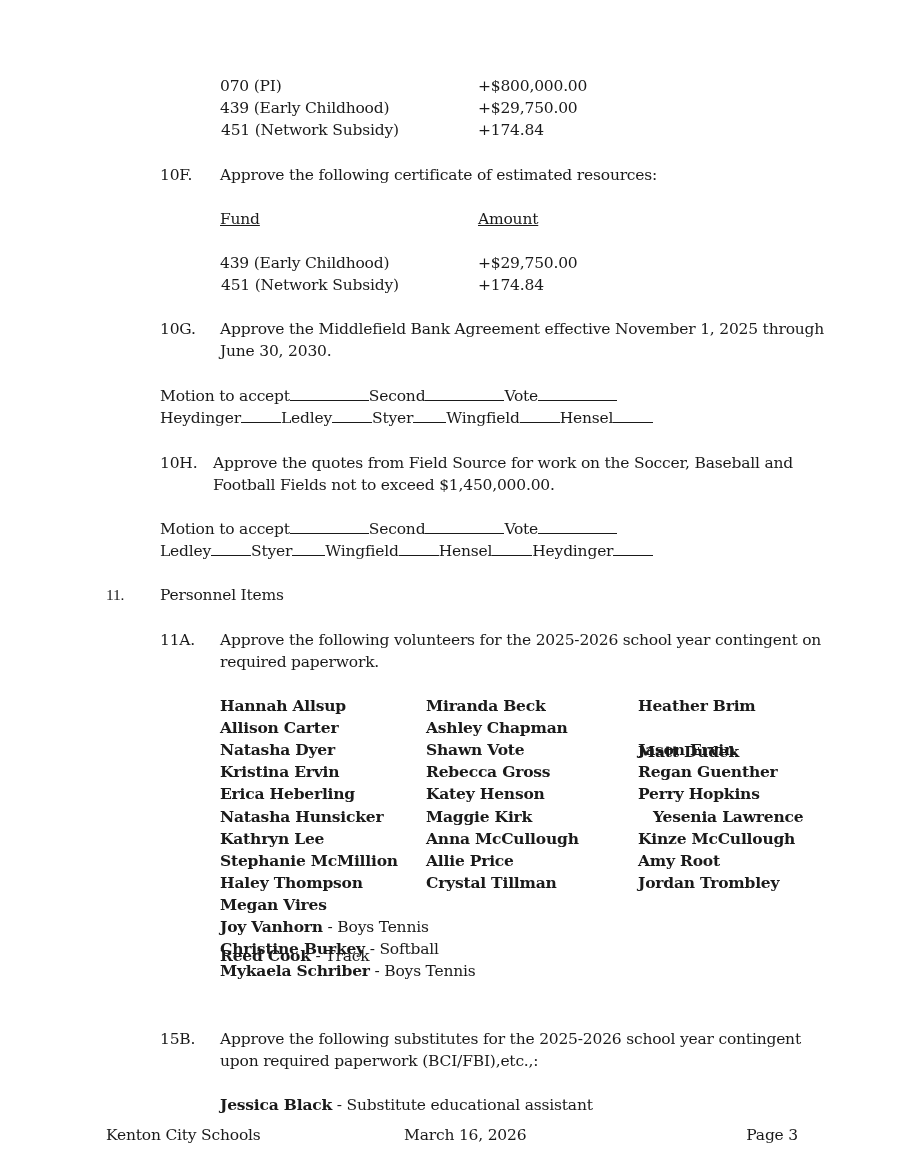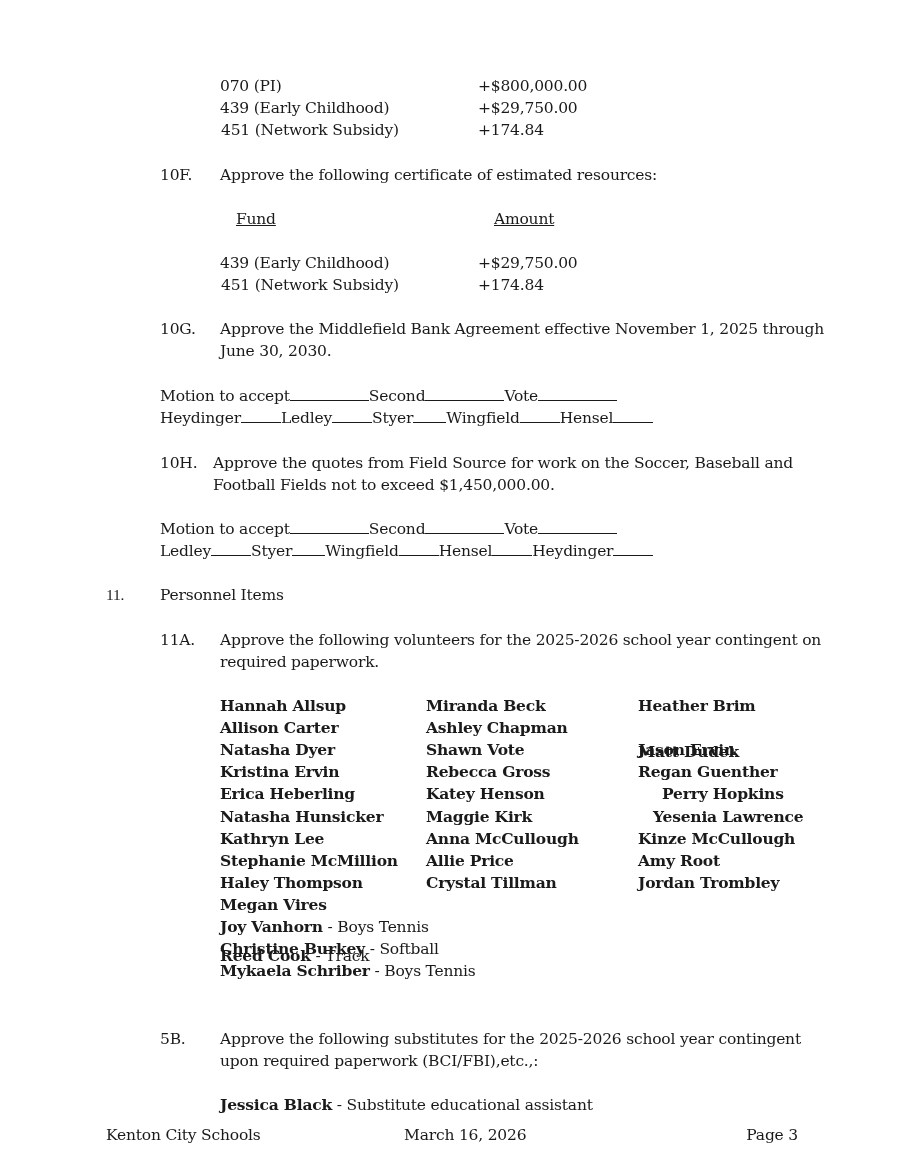--- a/index.html
+++ b/index.html
@@ -4,21 +4,21 @@
 <style>
   html, body { margin: 0; padding: 0; background: #ffffff; }
   body {
     width: 904px; height: 1170px; position: relative; overflow: hidden;
     font-family: "DejaVu Serif", "Liberation Serif", serif;
     color: #1a1a1a;
     font-size: 15.5px;
     letter-spacing: -0.2px;
   }
   .abs { position: absolute; white-space: nowrap; line-height: 22px; }
-  .u { text-decoration: underline; margin-left: 16px; }
+  .u { text-decoration: underline; }
   .b { font-weight: bold; }
   .blank { display: inline-block; border-bottom: 1px solid #1a1a1a; height: 14px; vertical-align: baseline; }
   .vol { position: absolute; font-weight: bold; white-space: nowrap; line-height: 22px; }
 </style>
 </head>
 <body>
 
 <div class="abs" style="left:220px; top:75px;">070 (PI)</div>
 <div class="abs" style="left:478px; top:75px;">+$800,000.00</div>
 <div class="abs" style="left:220px; top:97px;">439 (Early Childhood)</div>
@@ -82,31 +82,31 @@
 <div class="vol" style="left:426px; top:783px;">Katey Henson</div>
 <div class="vol" style="left:426px; top:806px;">Maggie Kirk</div>
 <div class="vol" style="left:426px; top:828px;">Anna McCullough</div>
 <div class="vol" style="left:426px; top:850px;">Allie Price</div>
 <div class="vol" style="left:426px; top:872px;">Crystal Tillman</div>
 
 <div class="vol" style="left:638px; top:695px;">Heather Brim</div>
 <div class="vol" style="left:638px; top:741px;">Matt Dudek</div>
 <div class="vol" style="left:638px; top:739px;">Jason Ervin</div>
 <div class="vol" style="left:638px; top:761px;">Regan Guenther</div>
-<div class="vol" style="left:638px; top:783px;margin-left:24px;">Perry Hopkins</div>
+<div class="vol" style="left:638px; top:783px;">Perry Hopkins</div>
 <div class="vol" style="left:653px; top:806px;">Yesenia Lawrence</div>
 <div class="vol" style="left:638px; top:828px;">Kinze McCullough</div>
 <div class="vol" style="left:638px; top:850px;">Amy Root</div>
 <div class="vol" style="left:638px; top:872px;">Jordan Trombley</div>
 
 <div class="abs" style="left:220px; top:916px;"><span class="b">Joy Vanhorn</span><span> - Boys Tennis</span></div>
 <div class="abs" style="left:220px; top:938px;"><span class="b">Christine Burkey</span><span> - Softball</span></div>
 <div class="abs" style="left:220px; top:960px;"><span class="b">Mykaela Schriber</span><span> - Boys Tennis</span></div>
 <div class="abs" style="left:220px; top:945px;"><span class="b">Reed Cook</span><span> - Track</span></div>
 
-<div class="abs" style="left:160px; top:1028px;">5B.</div>
+<div class="abs" style="left:160px; top:1028px;">15B.</div>
 <div class="abs" style="left:220px; top:1028px;">Approve the following substitutes for the 2025-2026 school year contingent</div>
 <div class="abs" style="left:220px; top:1050px;">upon required paperwork (BCI/FBI),etc.,:</div>
 <div class="abs" style="left:220px; top:1094px;"><span class="b">Jessica Black</span><span> - Substitute educational assistant</span></div>
 
 <div class="abs" style="left:106px; top:1124px;">Kenton City Schools</div>
 <div class="abs" style="left:404px; top:1124px;">March 16, 2026</div>
 <div class="abs" style="right:106px; top:1124px;">Page 3</div>
 
 </body></html>

